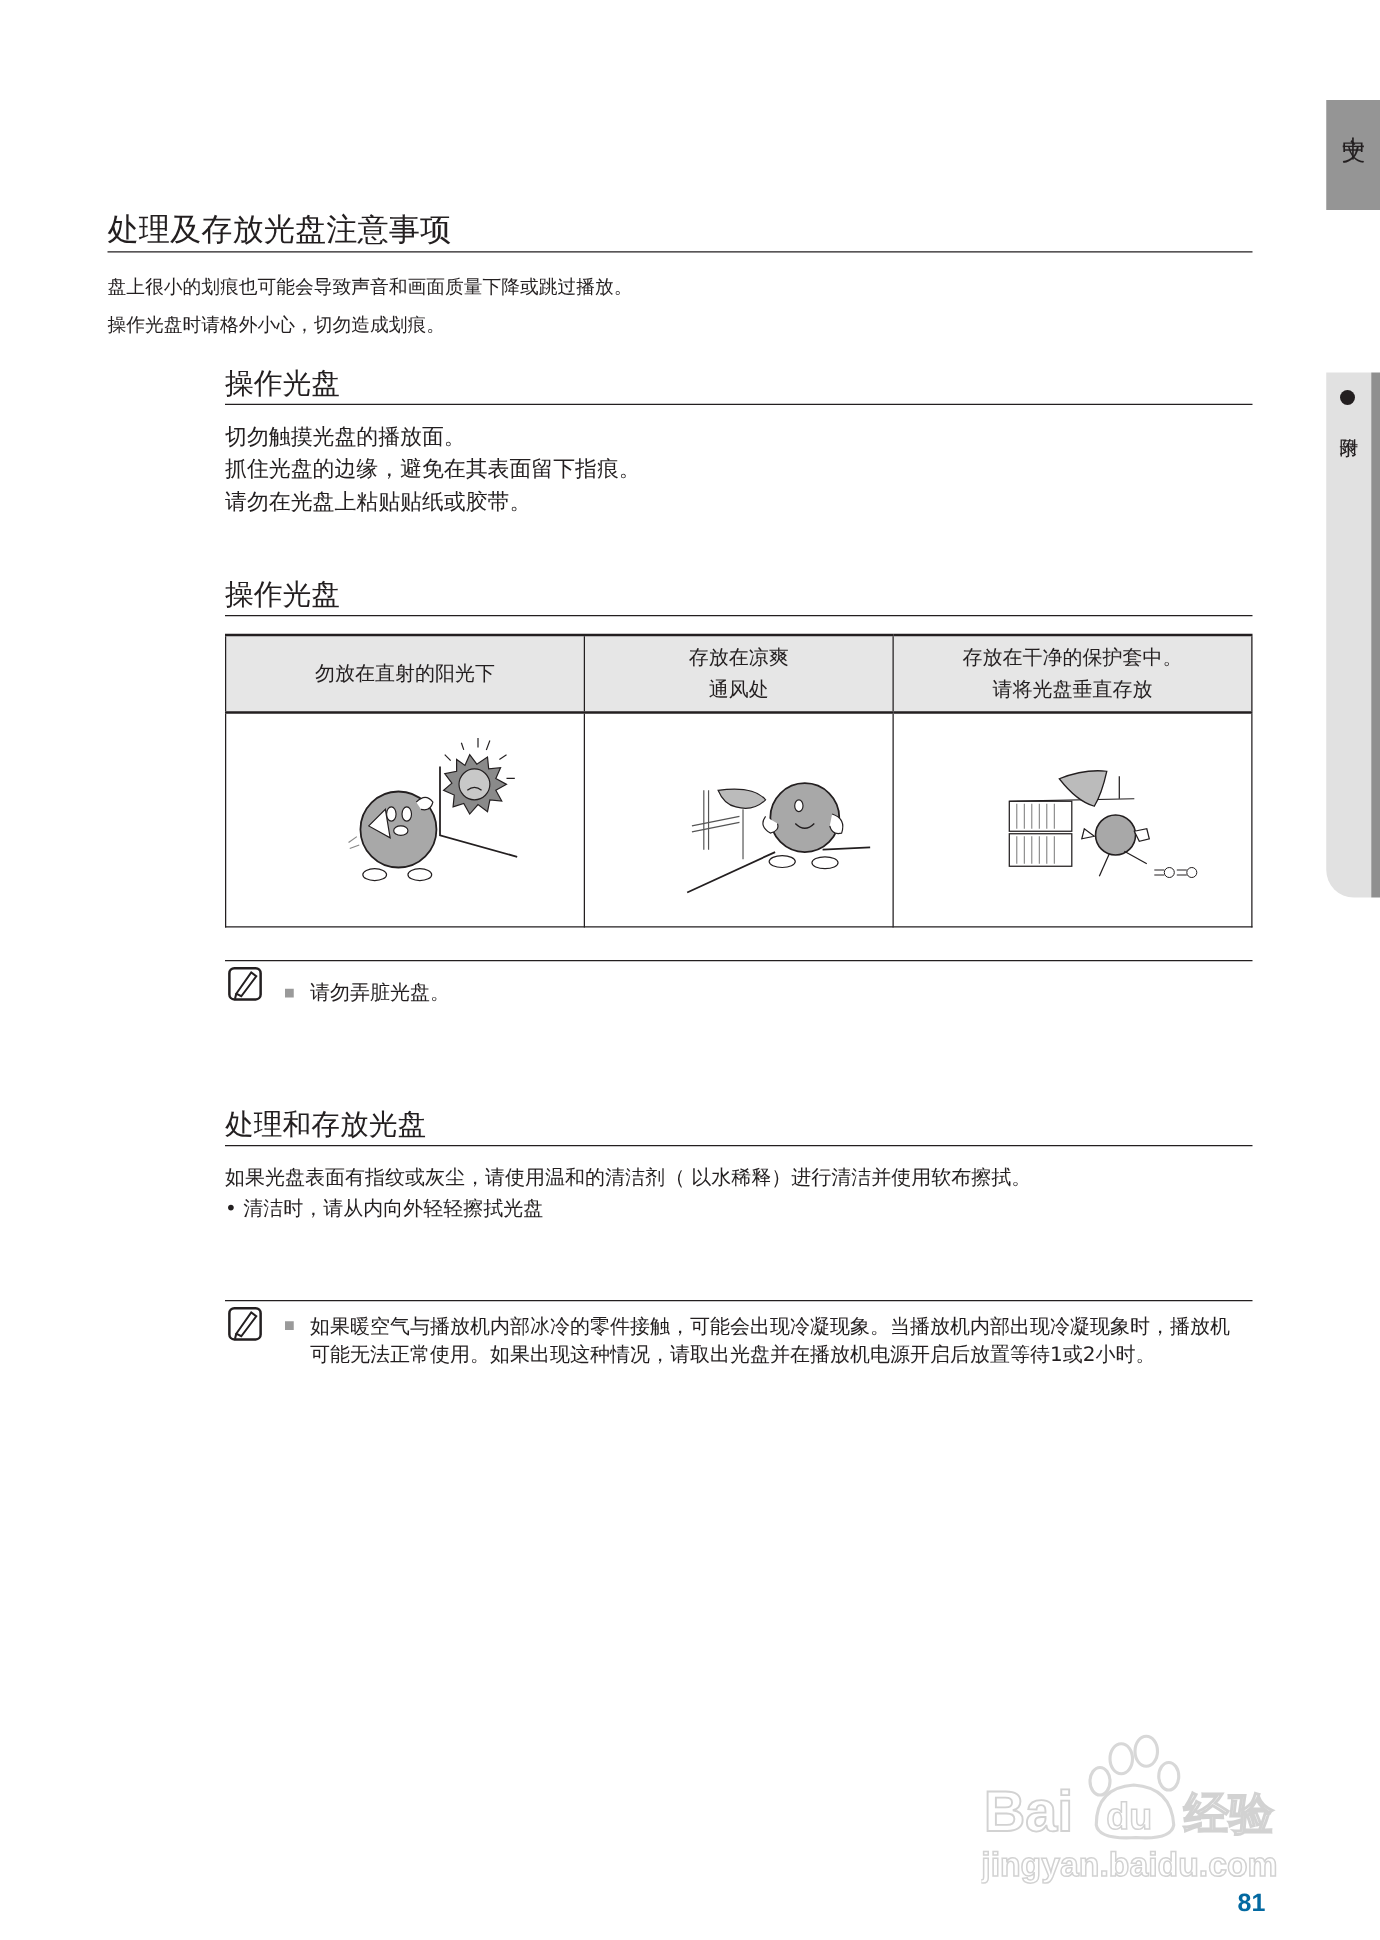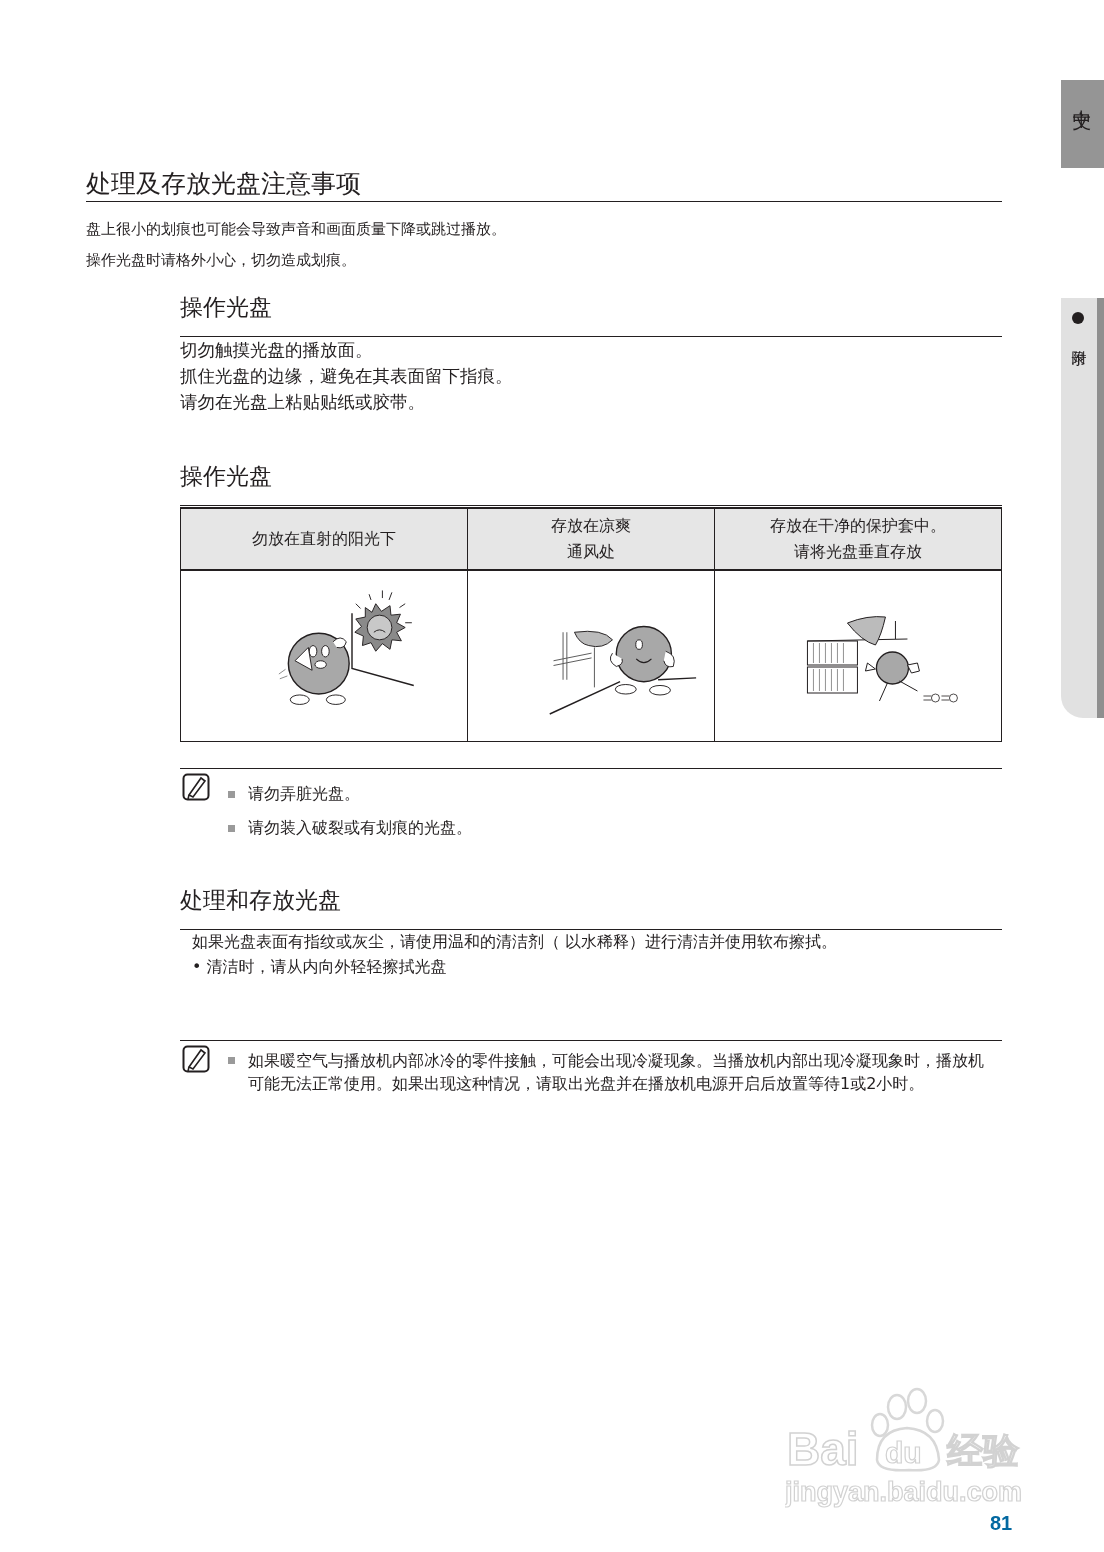--- a/index.html
+++ b/index.html
@@ -12,39 +12,39 @@
                   writing-mode:vertical-rl; line-height:43px; letter-spacing:2px; }
   .tab-sec { position:absolute; left:1061px; top:298px; width:36px; height:420px; background:#e1e1e1; border-bottom-left-radius:22px; }
   .tab-sec-edge { position:absolute; left:1097px; top:298px; width:7px; height:420px; background:#8f8f8f; }
   .tab-sec .dot { position:absolute; left:11px; top:14px; width:12px; height:12px; border-radius:50%; background:#231f20; }
   .tab-sec .vt { position:absolute; left:0; top:40px; width:36px; text-align:center; font-size:15px;
                  writing-mode:vertical-rl; line-height:36px; letter-spacing:2px; }
 
   .h1 { position:absolute; left:86px; top:168px; width:916px; font-size:25px; line-height:32px; border-bottom:1.5px solid #231f20; padding-bottom:1px; }
   .intro { position:absolute; left:86px; font-size:15px; line-height:20px; }
 
-  .h2 { position:absolute; left:180px; width:822px; font-size:23px; line-height:30px; border-bottom:1.5px solid #231f20; padding-bottom:14px; }
+  .h2 { position:absolute; left:180px; width:822px; font-size:23px; line-height:30px; border-bottom:1.5px solid #231f20; padding-bottom:1px; }
   .para { position:absolute; left:180px; font-size:17.5px; line-height:26px; }
 
   table.store { position:absolute; left:180px; top:507px; width:822px; border-collapse:collapse; }
   table.store th { background:#e6e6e6; height:60px; font-weight:normal; font-size:16px; line-height:26px;
                    border:1px solid #231f20; border-top:2px solid #231f20; border-bottom:2px solid #231f20; text-align:center; padding:0; }
   table.store td { height:170px; border:1px solid #231f20; padding:0; position:relative; }
   table.store .c1 { width:301px; } table.store .c2 { width:259px; } table.store .c3 { width:300px; }
   .illus { position:absolute; left:0; top:0; width:100%; height:100%; }
 
   .note { position:absolute; left:180px; width:822px; border-top:1.5px solid #231f20; }
   .note-icon { position:absolute; left:2px; top:4px; width:28px; height:28px; }
   .note ul { list-style:none; margin:0; padding:0; position:absolute; left:48px; top:8px; width:770px; }
   .note li { position:relative; padding-left:20px; font-size:16px; line-height:34px; }
   .note li .sq { position:absolute; left:0; top:14px; width:7px; height:7px; background:#9a9a9a; }
   .note2 li { line-height:23px; }
   .note2 li .sq { top:8px; }
 
-  .body2 { position:absolute; left:192px; font-size:16px; line-height:24px; }
+  .body2 { position:absolute; left:180px; font-size:16px; line-height:24px; }
 
   .wm { position:absolute; left:785px; top:1385px; width:255px; height:125px; }
   .pageno { position:absolute; left:990px; top:1512px; font-family:"Liberation Sans",sans-serif; font-weight:bold; font-size:20px; color:#0369a1; }
 </style>
 </head>
 <body>
 
 <div class="tab-lang">
   <div class="vt">中文</div>
 </div>
@@ -174,21 +174,20 @@
   </table>
 
 <div class="note" style="top:768px; height:70px;">
   <svg class="note-icon" viewBox="0 0 28 28">
     <rect x="1.5" y="1.5" width="25" height="25" rx="4" fill="none" stroke="#231f20" stroke-width="2"></rect>
     <path d="M7 22 L19 5 L23 8 L11 24 Z" fill="none" stroke="#231f20" stroke-width="1.6"></path>
     <path d="M7 22 L6 26" stroke="#231f20" stroke-width="1.6"></path>
   </svg>
   <ul>
     <li><span class="sq"></span><span>请勿弄脏光盘。</span></li>
-    <li><span class="sq"></span><span>请勿装入破裂或有划痕的光盘。</span></li>
   </ul>
 </div>
 
 <div class="h2" style="top:885px;">处理和存放光盘</div>
 <div class="body2" style="top:930px;">如果光盘表面有指纹或灰尘，请使用温和的清洁剂（ 以水稀释）进行清洁并使用软布擦拭。</div>
 <div class="body2" style="top:955px;">• 清洁时，请从内向外轻轻擦拭光盘</div>
 
 <div class="note note2" style="top:1040px; height:85px;">
   <svg class="note-icon" viewBox="0 0 28 28">
     <rect x="1.5" y="1.5" width="25" height="25" rx="4" fill="none" stroke="#231f20" stroke-width="2"></rect>

